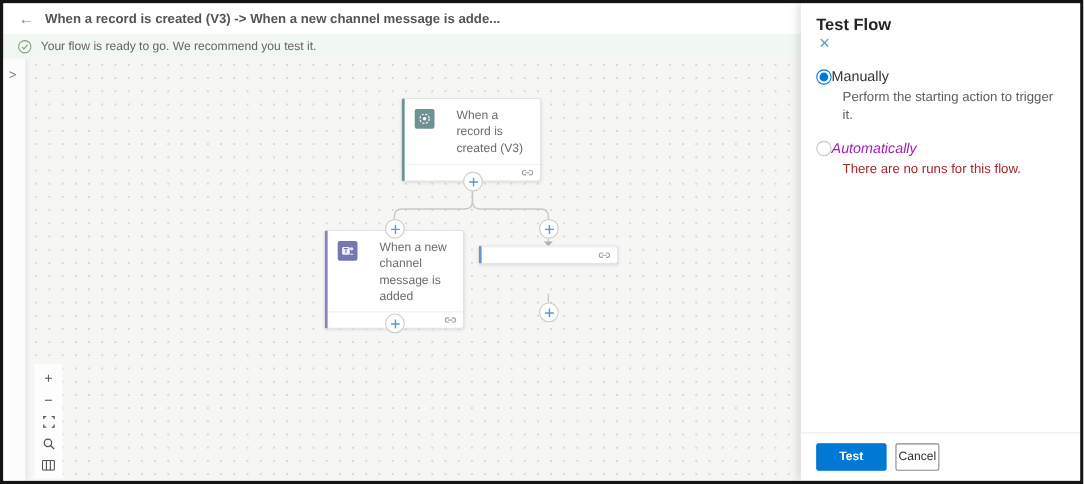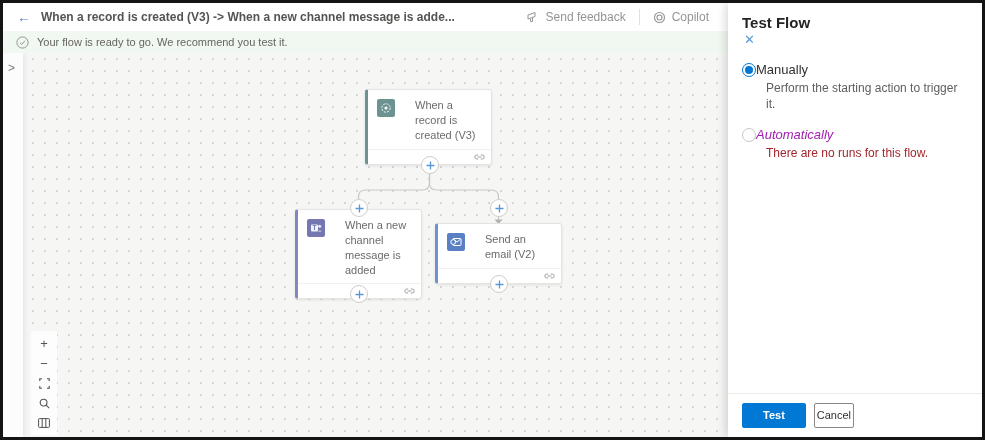--- a/index.html
+++ b/index.html
@@ -78,41 +78,20 @@
 </head>
 <body>
 
 <div class="frame">
 
   <div class="main">
 
     <div class="topbar">
       <span class="back-btn">←</span>
       <span class="doc-title">When a record is created (V3) -&gt; When a new channel message is adde...</span>
-      <div class="topbar-right">
-        <span class="tb-btn">
-          <span>
-            <svg width="13" height="12" viewBox="0 0 13 12" fill="none" stroke="#969492" stroke-width="1">
-              <path d="M1 8 L8 5.5 L8 1.5 L1 4 Z"></path>
-                <path d="M3.5 8 L3.5 10.5 L5.5 10.5 L5.5 7"></path>
-            </svg>
-          </span>
-          <span>Send feedback</span>
-        </span>
-        <span class="tb-sep"></span>
-        <span class="tb-btn">
-          <span>
-            <svg width="13" height="13" viewBox="0 0 13 13" fill="none" stroke="#969492" stroke-width="1.1">
-              <circle cx="6.5" cy="6.5" r="5"></circle>
-                <path d="M4 6.5 a2.5 2.5 0 0 1 5 0 a2.5 2.5 0 0 1 -5 0"></path>
-            </svg>
-          </span>
-          <span>Copilot</span>
-        </span>
-      </div>
     </div>
 
     <div class="notice">
       <span>
         <svg width="13" height="13" viewBox="0 0 13 13" fill="none" stroke="#879d87" stroke-width="1">
           <circle cx="6.5" cy="6.5" r="5.6"></circle>
             <path d="M4 6.7 L5.8 8.4 L9 4.7"></path>
         </svg>
       </span>
       <span class="notice-text">Your flow is ready to go. We recommend you test it.</span>
@@ -174,30 +153,20 @@
         <div class="node-foot">
           <span>
             <svg width="11" height="8" viewBox="0 0 11 8" fill="none" stroke="#a3a19f" stroke-width="1">
               <path d="M4.2 2 H2.8 a2 2 0 0 0 0 4 H4.2 M6.8 2 H8.2 a2 2 0 0 1 0 4 H6.8 M3.5 4 H7.5"></path>
             </svg>
           </span>
         </div>
       </div>
 
       <div class="node accent-outlook" style="left:432px; top:170px;">
-        <div class="node-body">
-          <span class="node-icon icon-outlook">
-            <svg width="12" height="12" viewBox="0 0 12 12" fill="none">
-              <rect x="3" y="2.5" width="8" height="7" rx="0.8" stroke="#fff" stroke-width="1"></rect>
-              <path d="M3.3 3 L7 6 L10.7 3" stroke="#fff" stroke-width="1"></path>
-              <circle cx="3.2" cy="6" r="2.4" fill="#5b7fc4" stroke="#fff" stroke-width="1"></circle>
-            </svg>
-          </span>
-          <span class="node-title">Send an email (V2)</span>
-        </div>
         <div class="node-foot">
           <span>
             <svg width="11" height="8" viewBox="0 0 11 8" fill="none" stroke="#a3a19f" stroke-width="1">
               <path d="M4.2 2 H2.8 a2 2 0 0 0 0 4 H4.2 M6.8 2 H8.2 a2 2 0 0 1 0 4 H6.8 M3.5 4 H7.5"></path>
             </svg>
           </span>
         </div>
       </div>
 
       <div class="plus-btn" style="left:418px; top:103px;">

